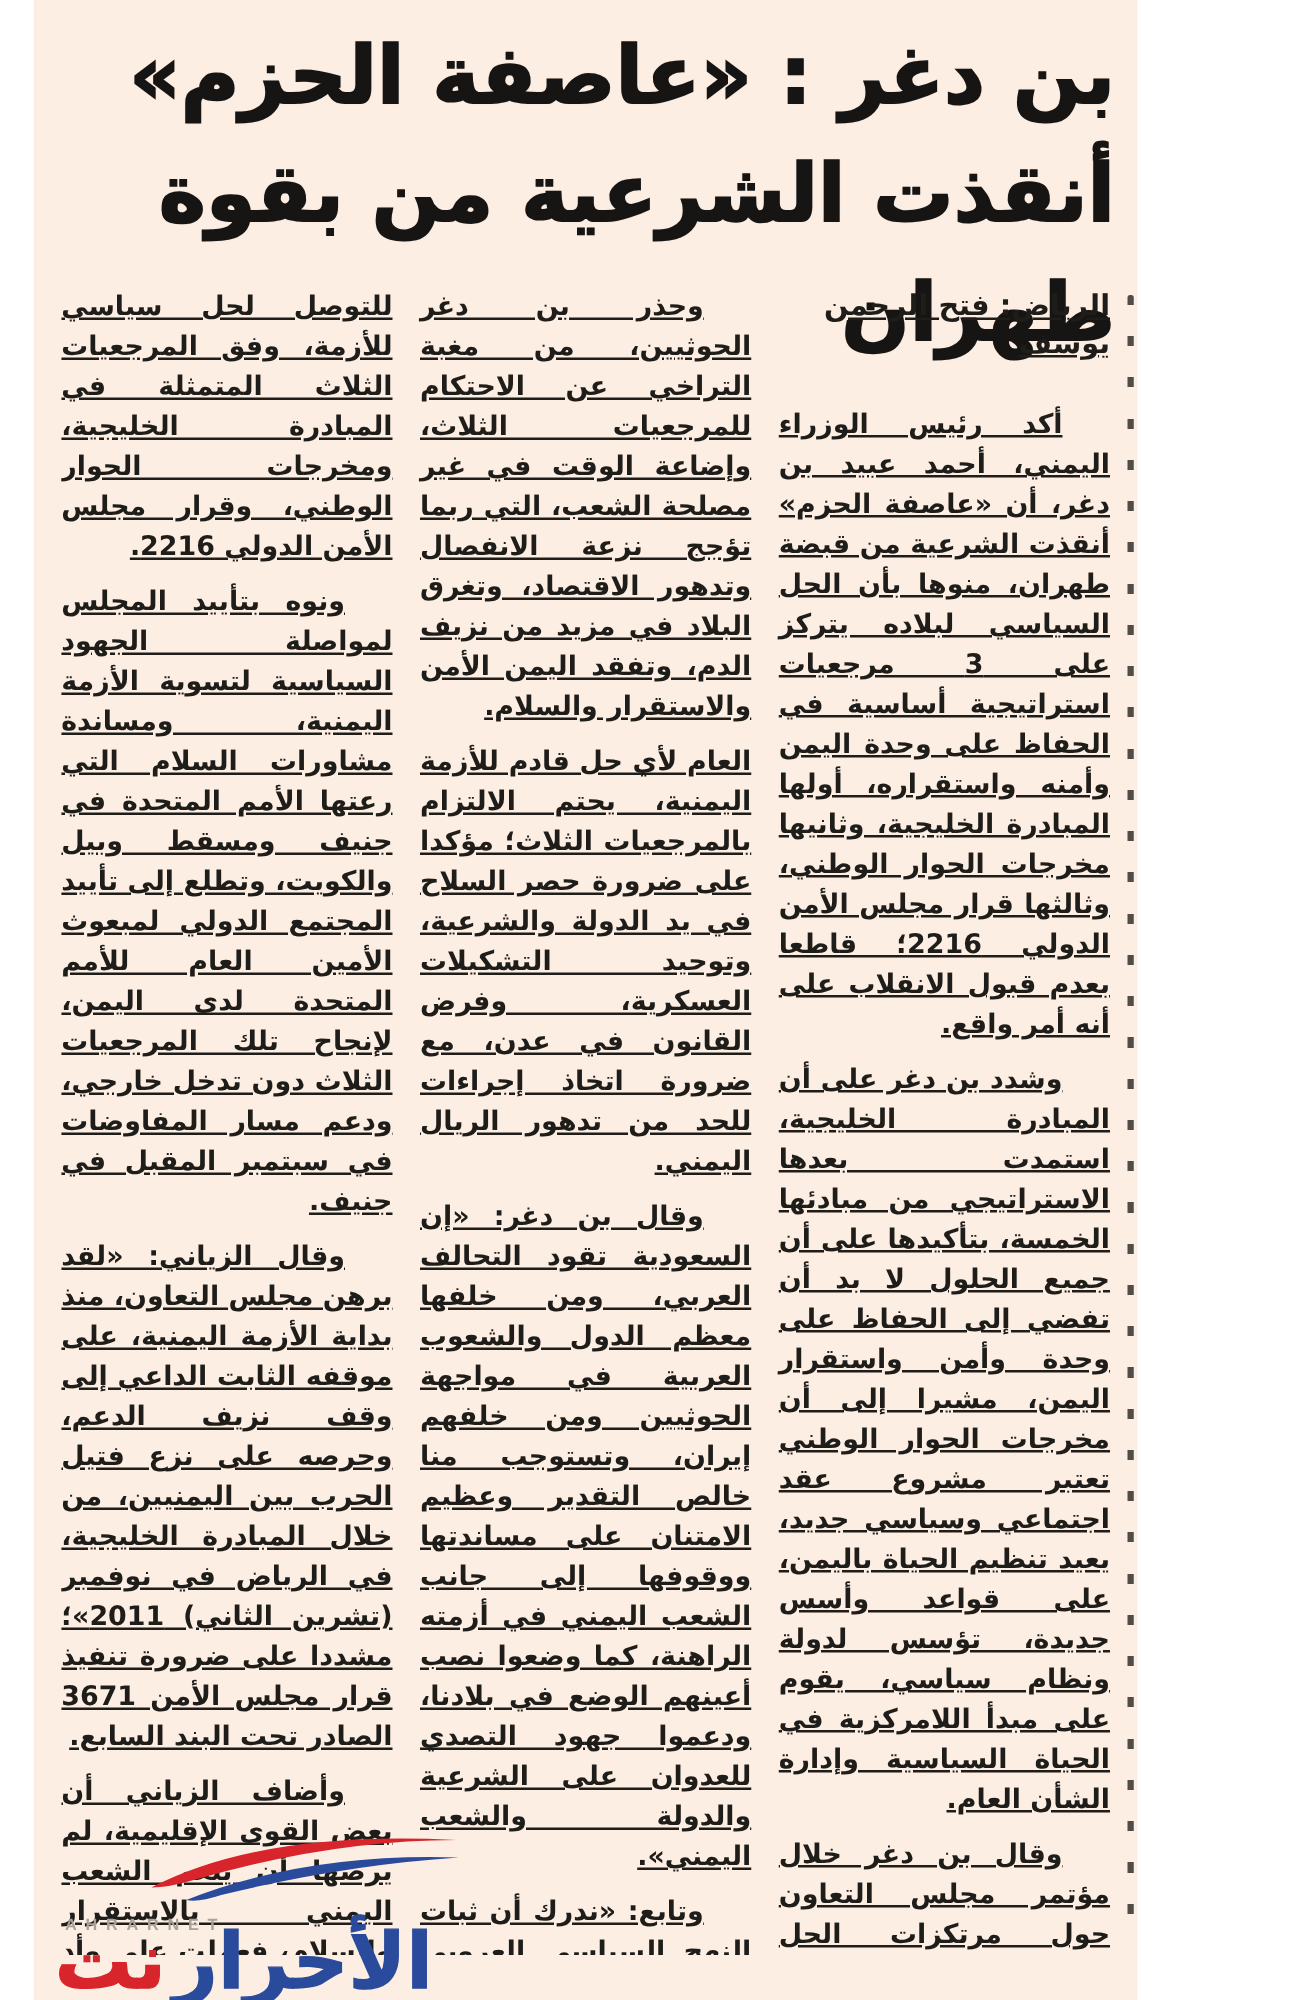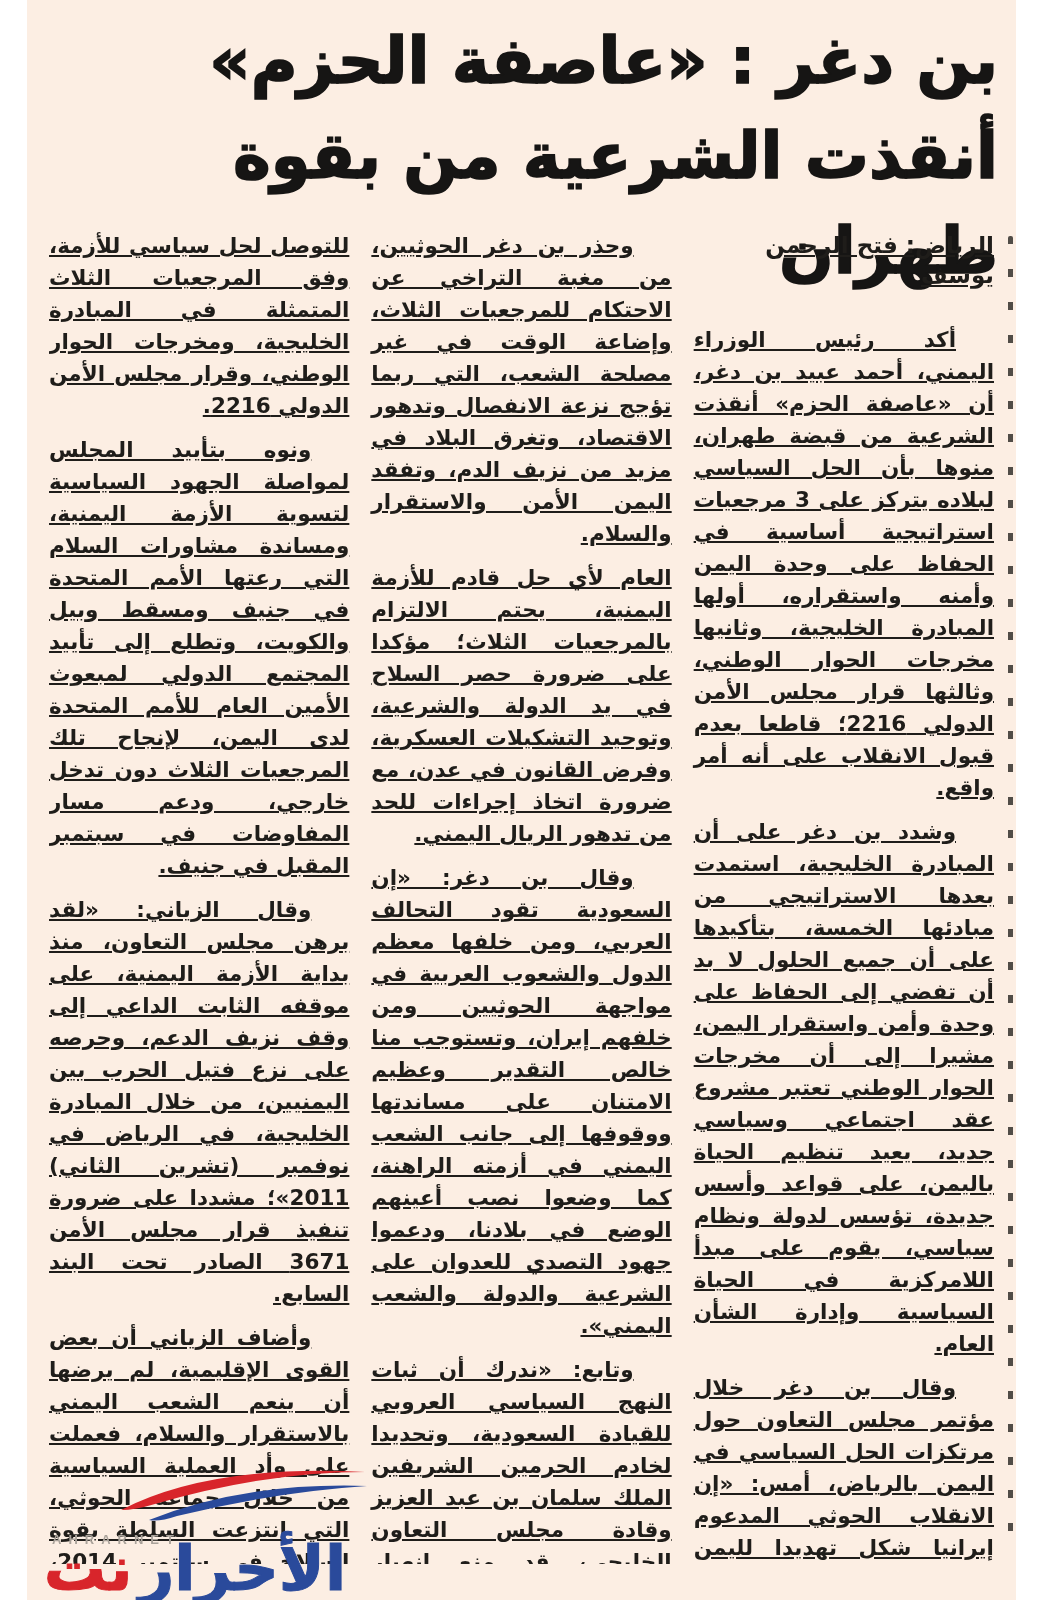--- a/index.html
+++ b/index.html
@@ -2,21 +2,21 @@
 <html lang="ar" dir="rtl"><head>
 <meta charset="utf-8">
 <style>
   html,body{margin:0;padding:0;}
   body{
     width:1048px;height:1600px;position:relative;overflow:hidden;
     background:#ffffff;
     font-family:"DejaVu Sans", sans-serif;
   }
   .sheet{
-    position:absolute;left:27px;top:0;width:989px;height:1600px;
+    position:absolute;left:27px;top:0;width:883px;height:1600px;
     background:#fceee3;
   }
   
   .headline{
     position:absolute;top:14px;right:18px;left:20px;margin:0;
     text-align:right;direction:rtl;color:#161514;
     font-weight:bold;
   }
   .hl-line{
     display:block;font-size:64px;line-height:95px;

